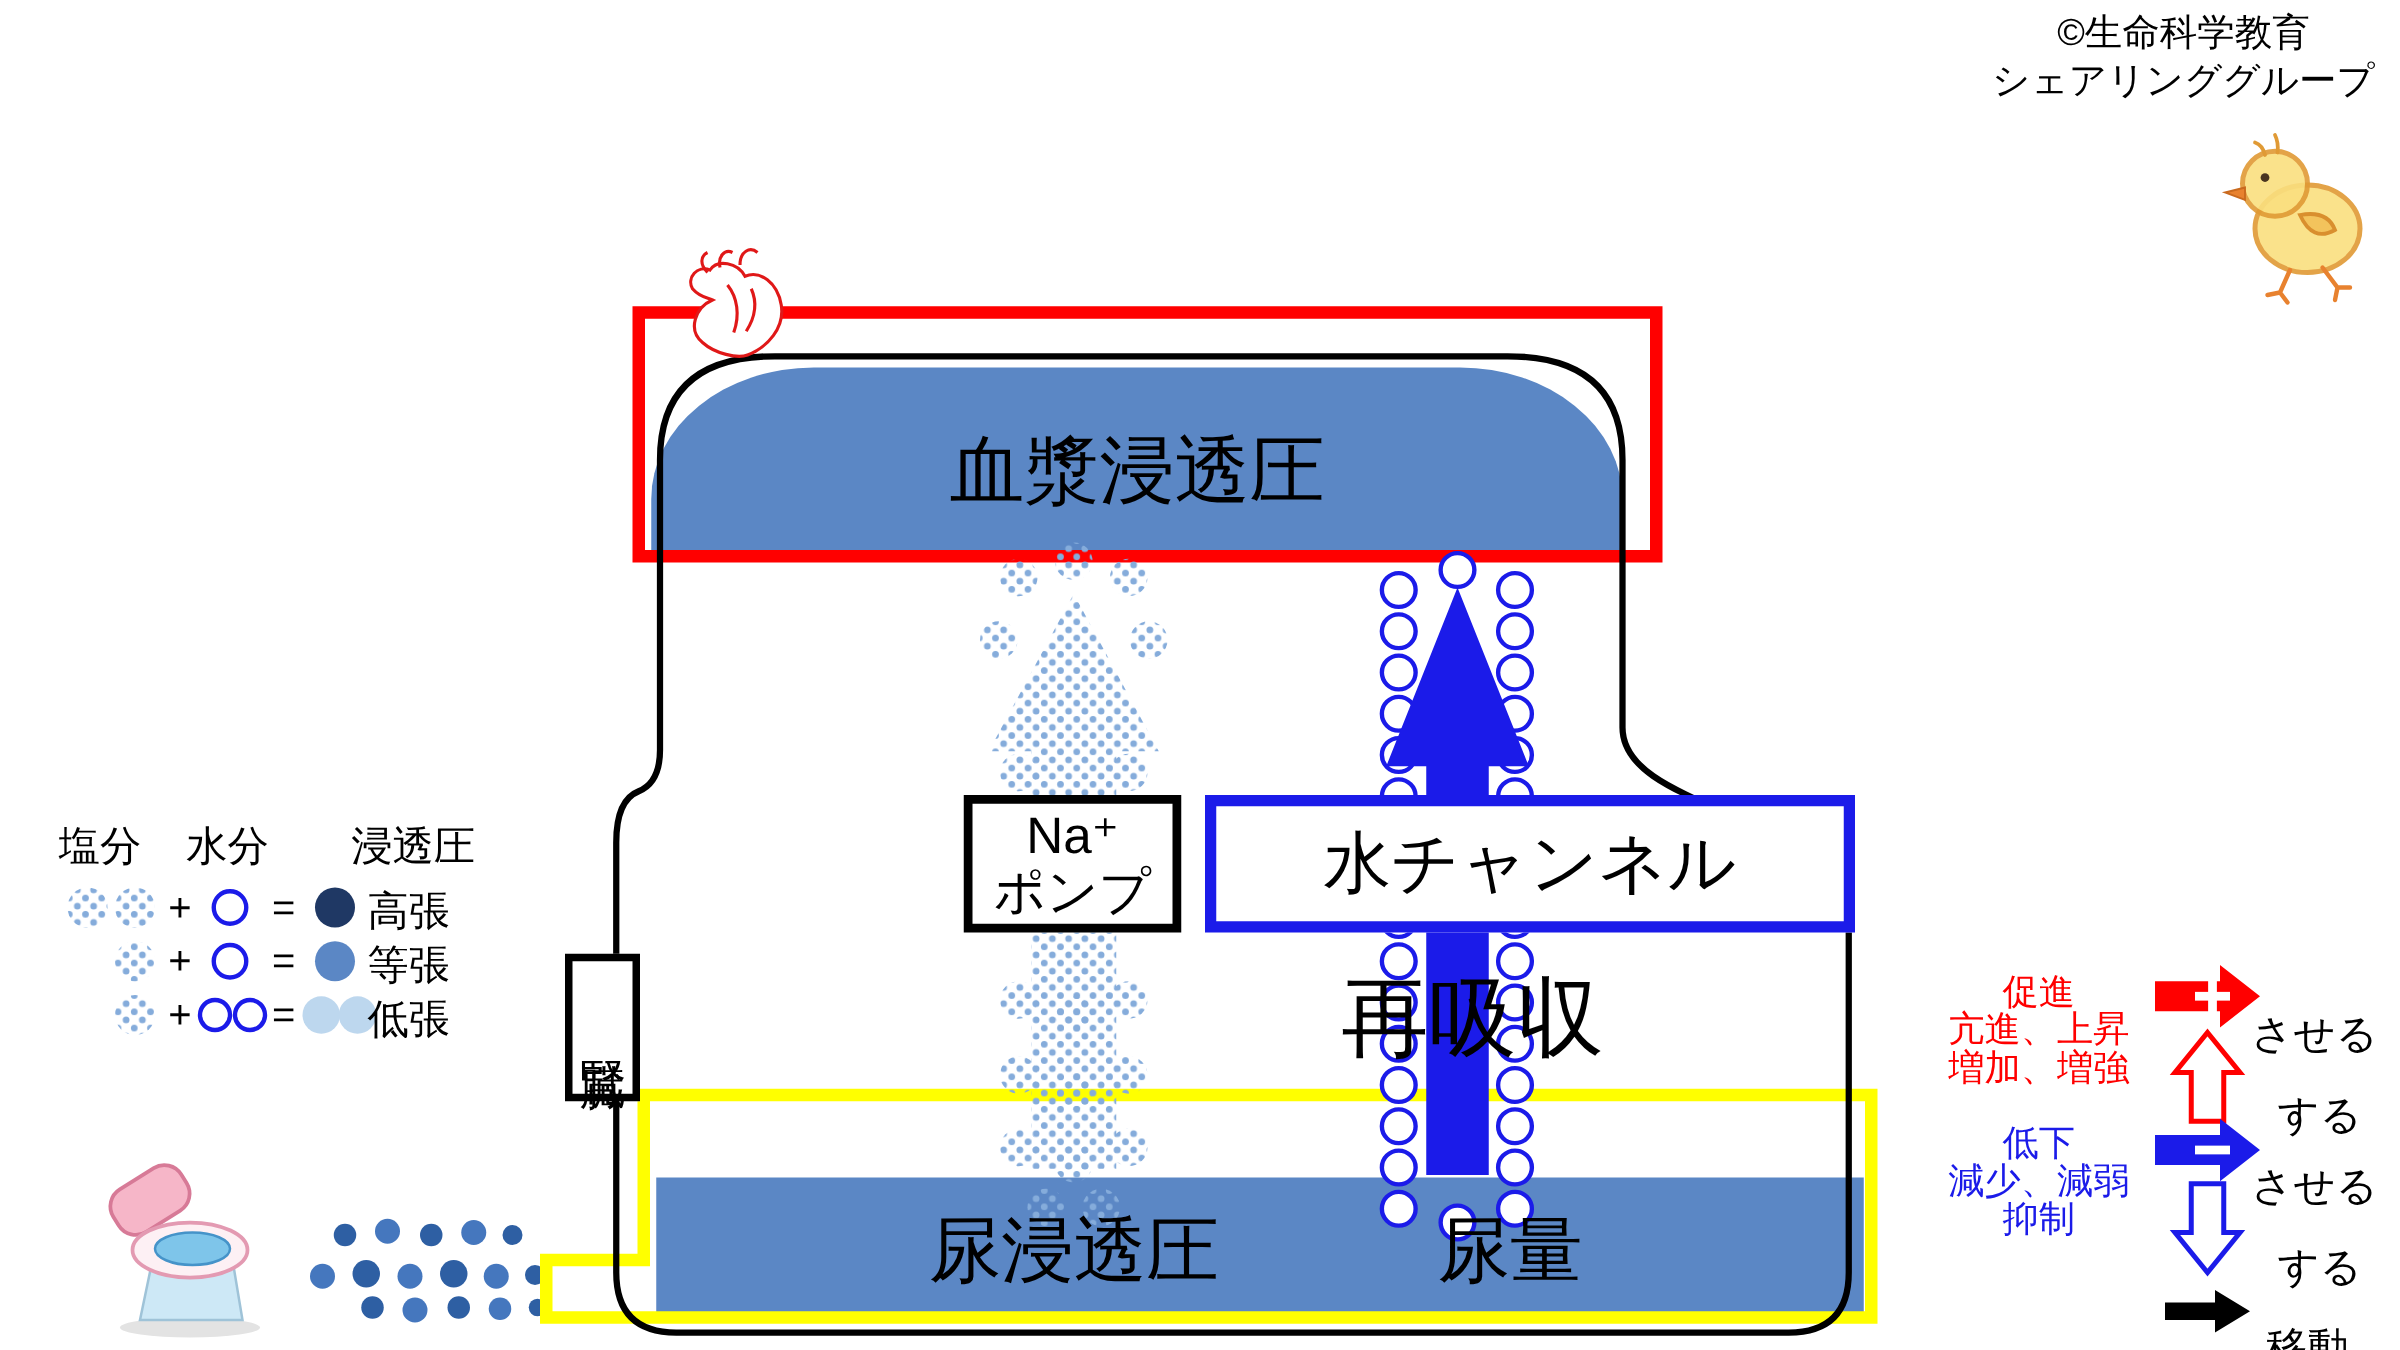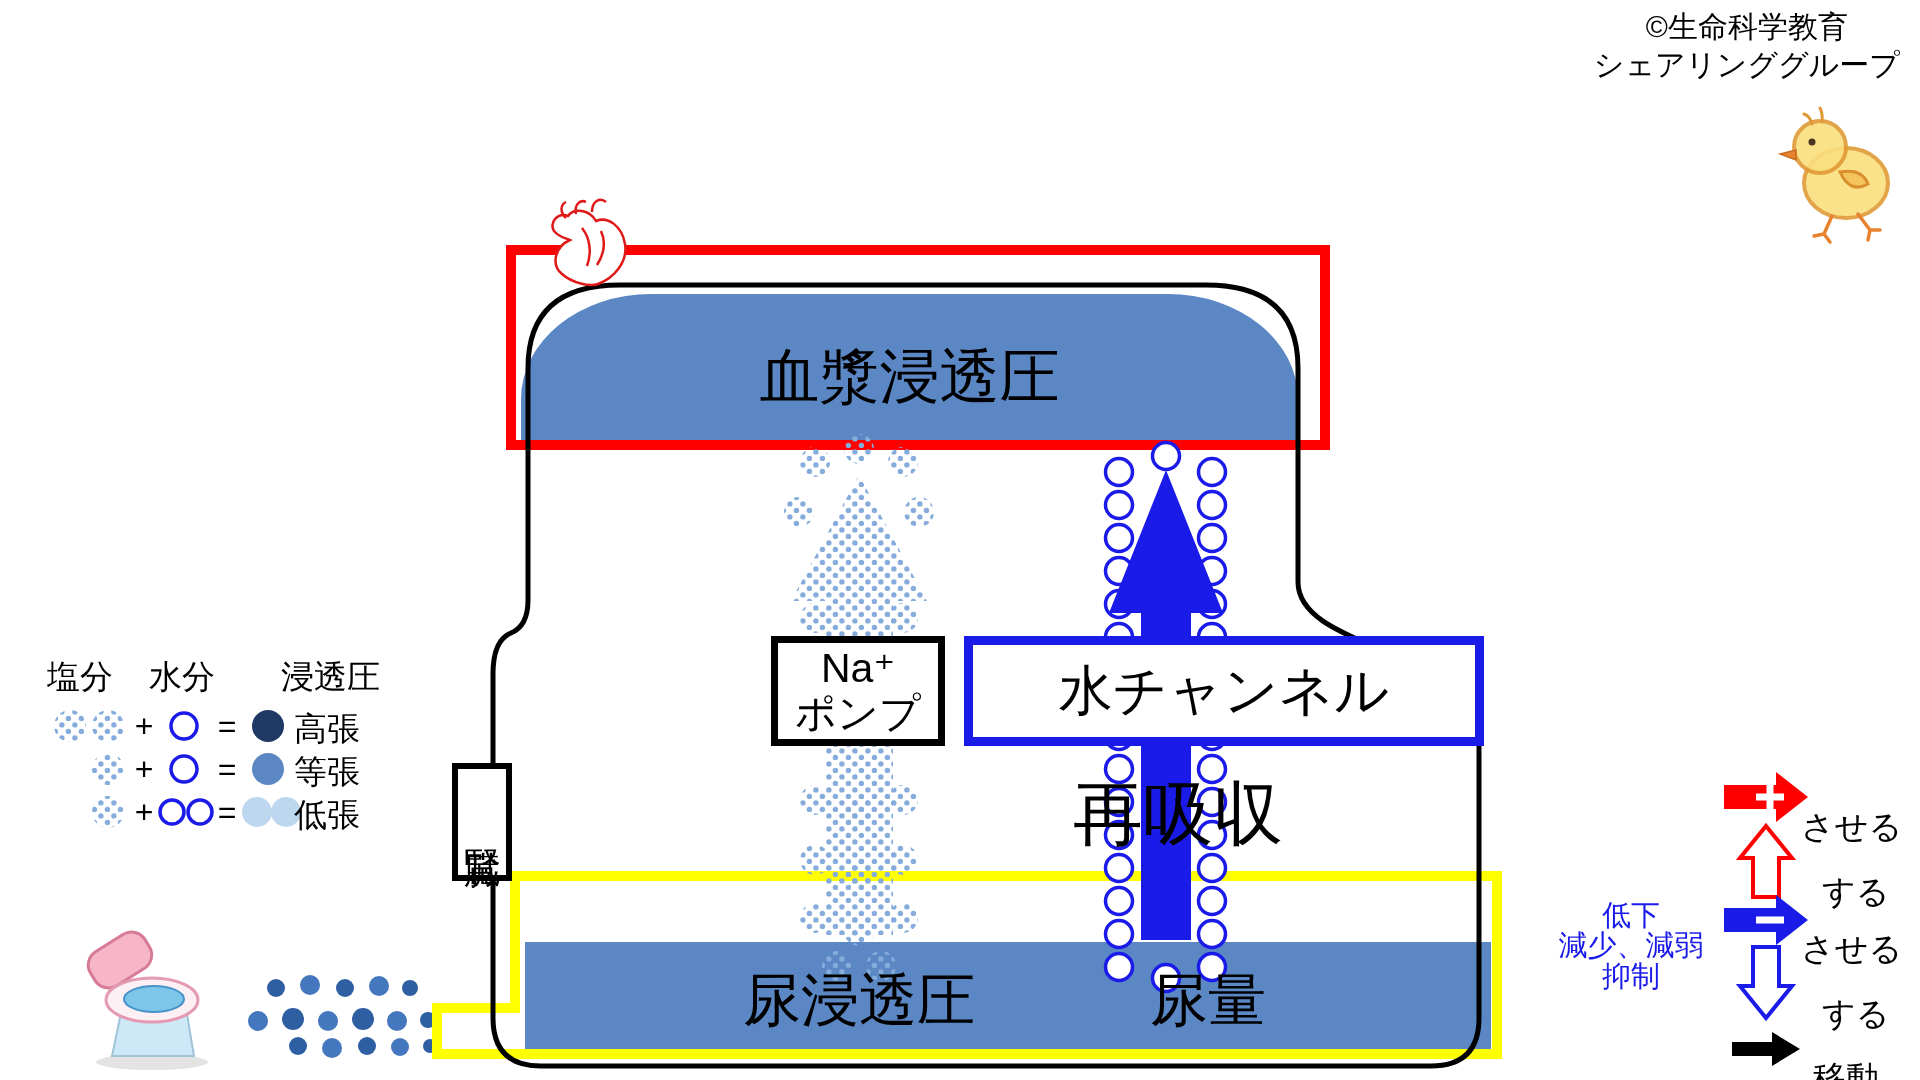--- a/index.html
+++ b/index.html
@@ -239,20 +239,25 @@
   <span class="op" style="left:227px; top:726px;">=</span>
   <span class="op" style="left:144px; top:769px;">+</span>
   <span class="op" style="left:227px; top:769px;">=</span>
   <span class="op" style="left:144px; top:812px;">+</span>
   <span class="op" style="left:227px; top:812px;">=</span>
 
   <div class="abs lg-label" id="lbl-hyper">高張</div>
   <div class="abs lg-label" id="lbl-iso">等張</div>
   <div class="abs lg-label" id="lbl-hypo">低張</div>
 
+  <div class="abs" id="promote-text">
+    <div>促進</div>
+    <div>亢進、上昇</div>
+    <div>増加、増強</div>
+  </div>
   <div class="abs" id="suppress-text">
     <div>低下</div>
     <div>減少、減弱</div>
     <div>抑制</div>
   </div>
   <div class="abs rl" id="cause-red">させる</div>
   <div class="abs rl" id="do-red">する</div>
   <div class="abs rl" id="cause-blue">させる</div>
   <div class="abs rl" id="do-blue">する</div>
   <div class="abs rl" id="move-label">移動</div>

